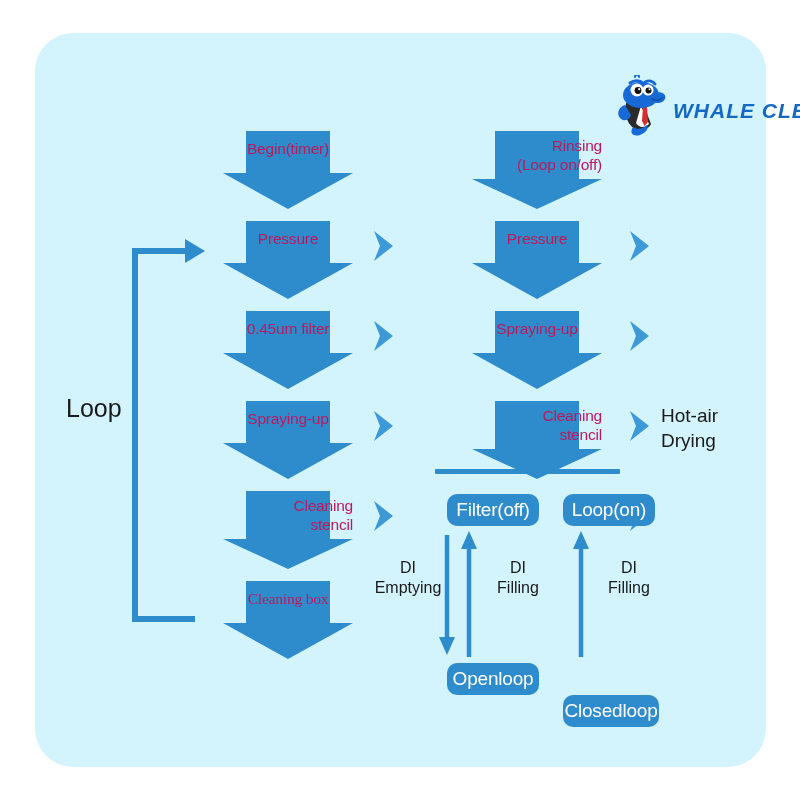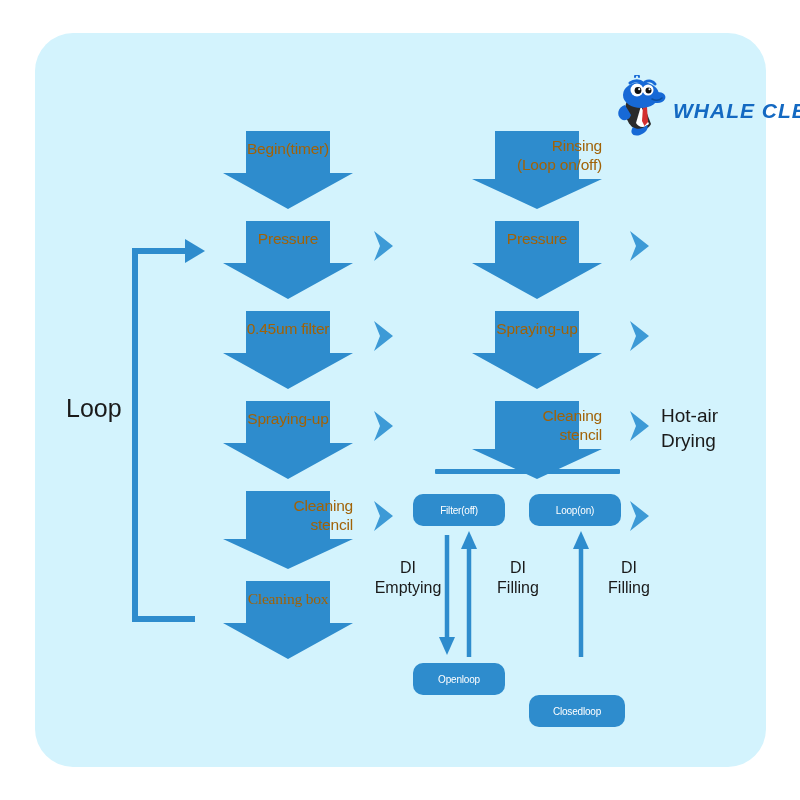--- a/index.html
+++ b/index.html
@@ -50,44 +50,45 @@
     width: 130px;
     height: 78px;
   }
   .darrow svg { position: absolute; left: 0; top: 0; }
   .darrow .label {
     position: absolute;
     left: 0;
     top: 0;
     width: 130px;
     text-align: center;
-    color: #a16207;
+    color: #be185d;
     font-size: 15.5px;
     line-height: 19px;
     padding-top: 8px;
     box-sizing: border-box;
     white-space: pre;
     letter-spacing: -0.2px;
   }
   .darrow.two .label { padding-top: 5px; text-align: right; }
 
   
   .chev { position: absolute; width: 26px; height: 34px; }
 
   
   .pill {
     position: absolute;
     background: #2e8ccd;
     border-radius: 10px;
     color: #ffffff;
-    font-size: 10px;
+    font-size: 19px;
     display: flex;
     align-items: center;
     justify-content: center;
     letter-spacing: -0.2px;
+    margin-left: 34px;
   }
 
   
   .txt {
     position: absolute;
     color: #1a1a1a;
     font-size: 16px;
     line-height: 20px;
     white-space: pre;
   }

